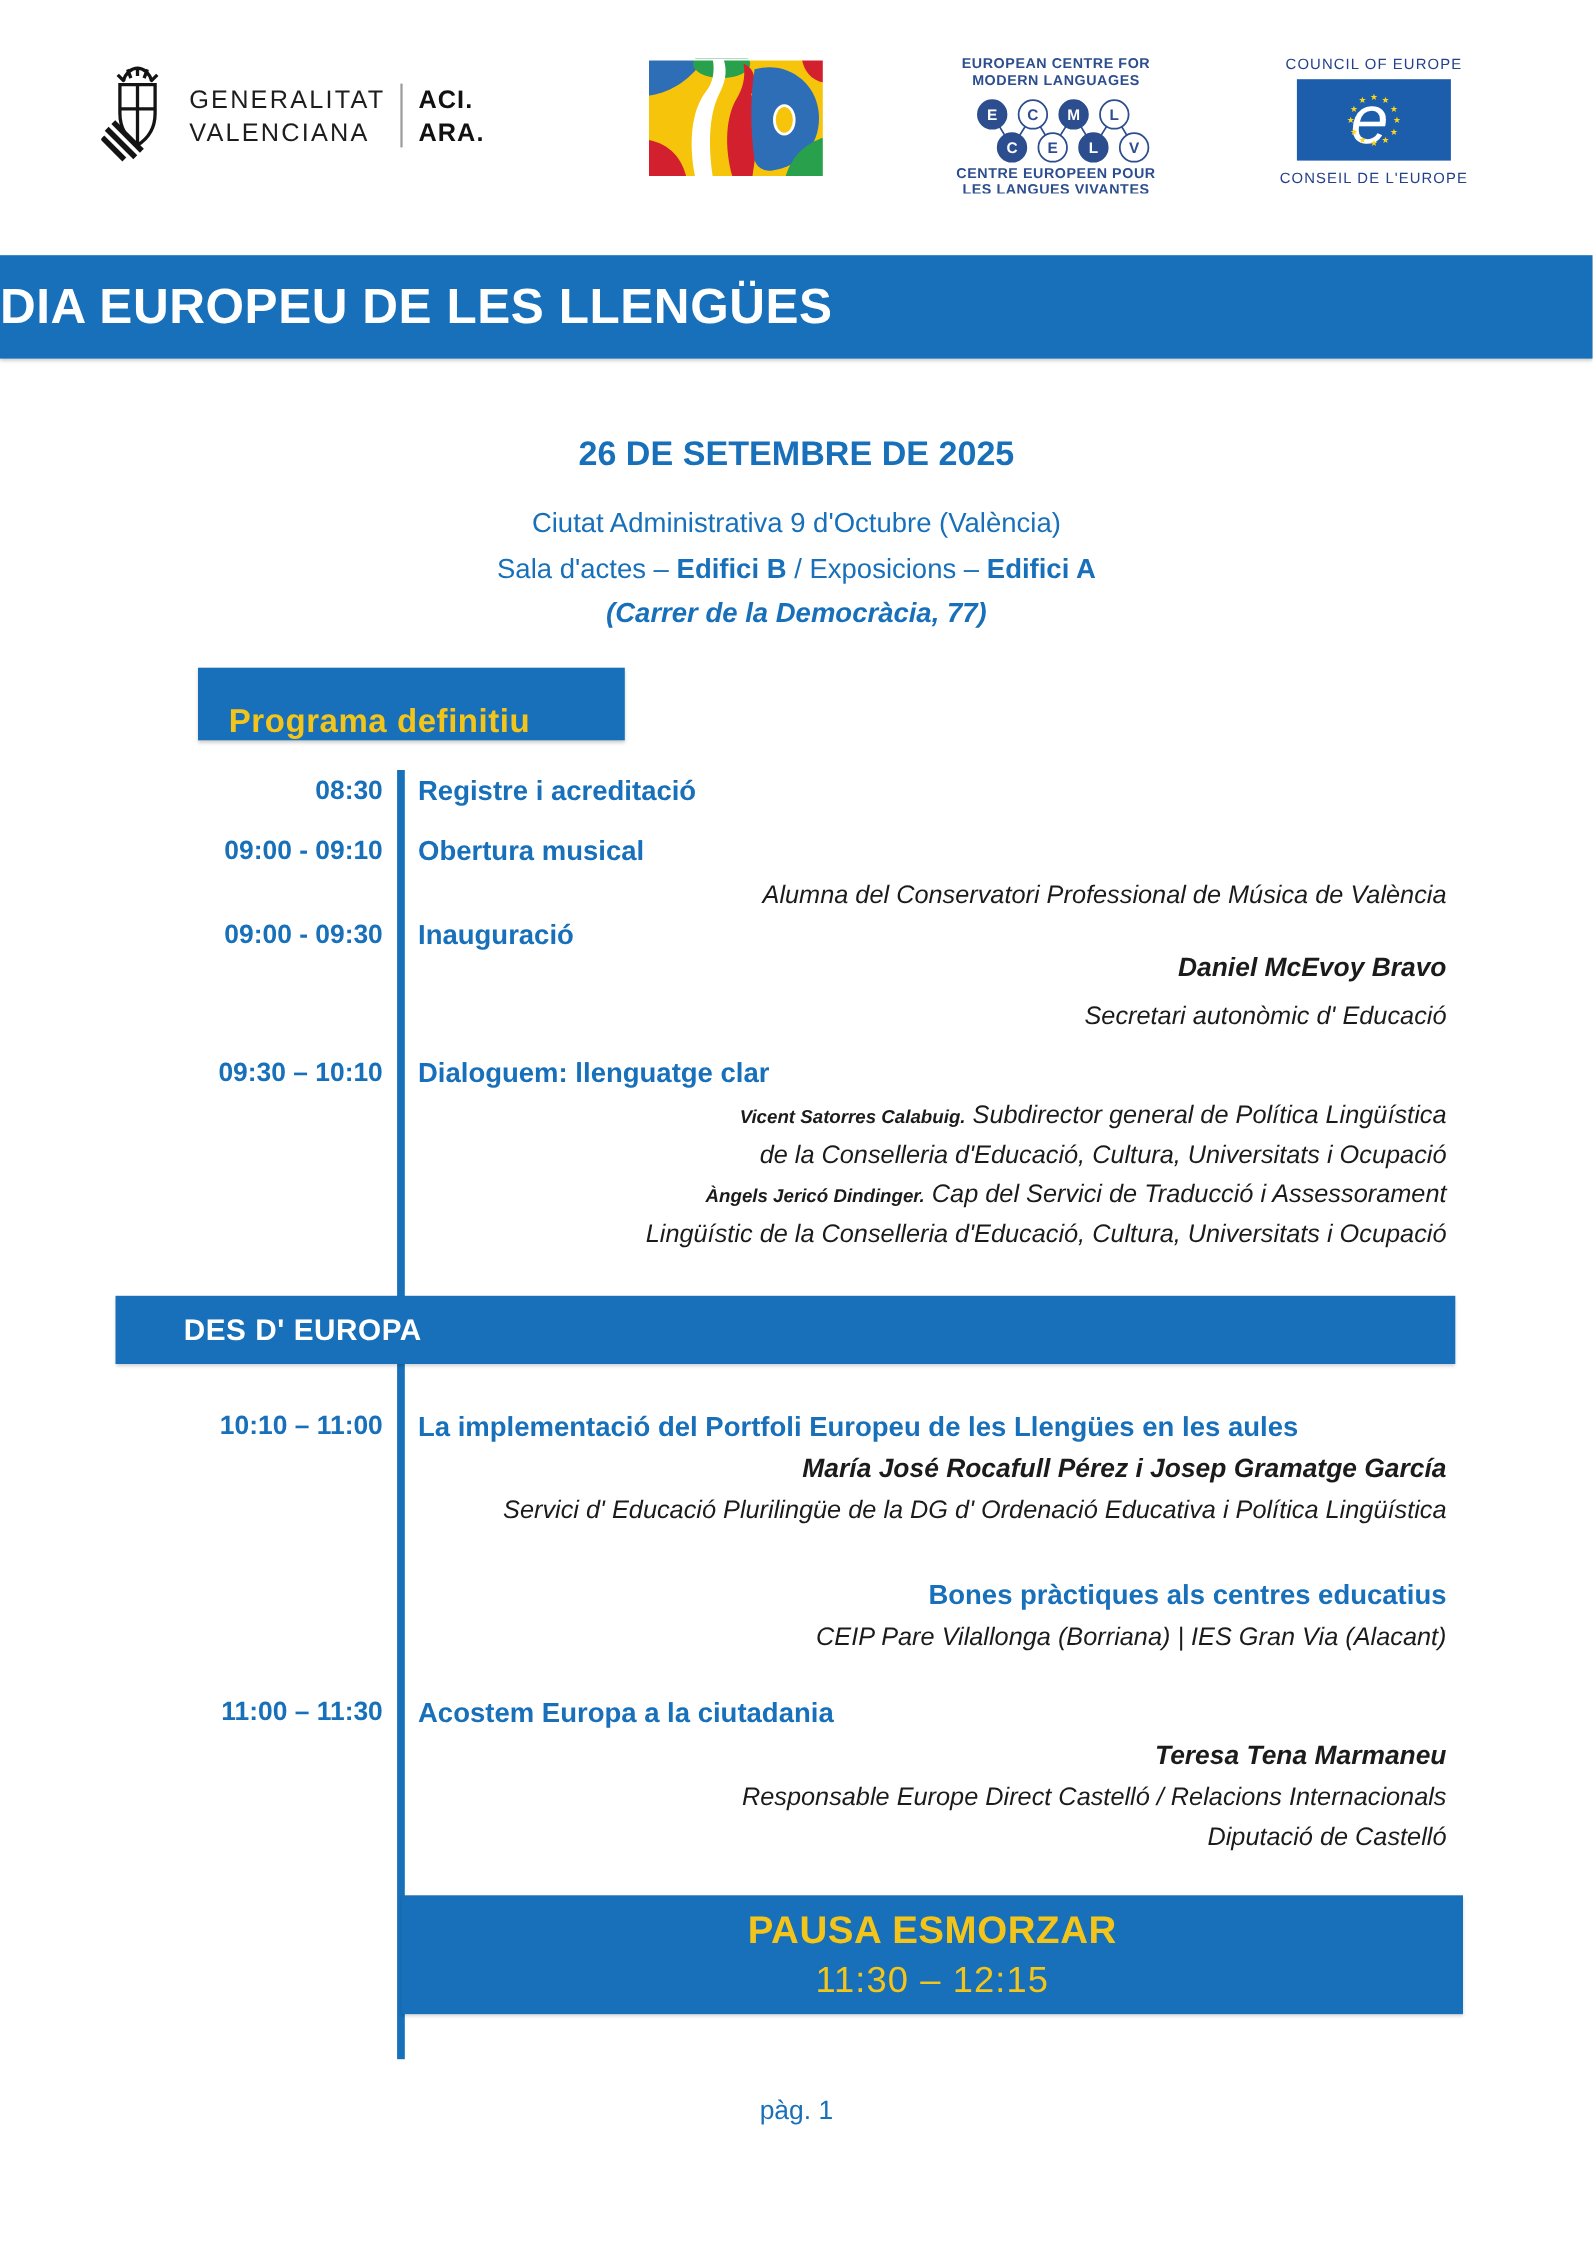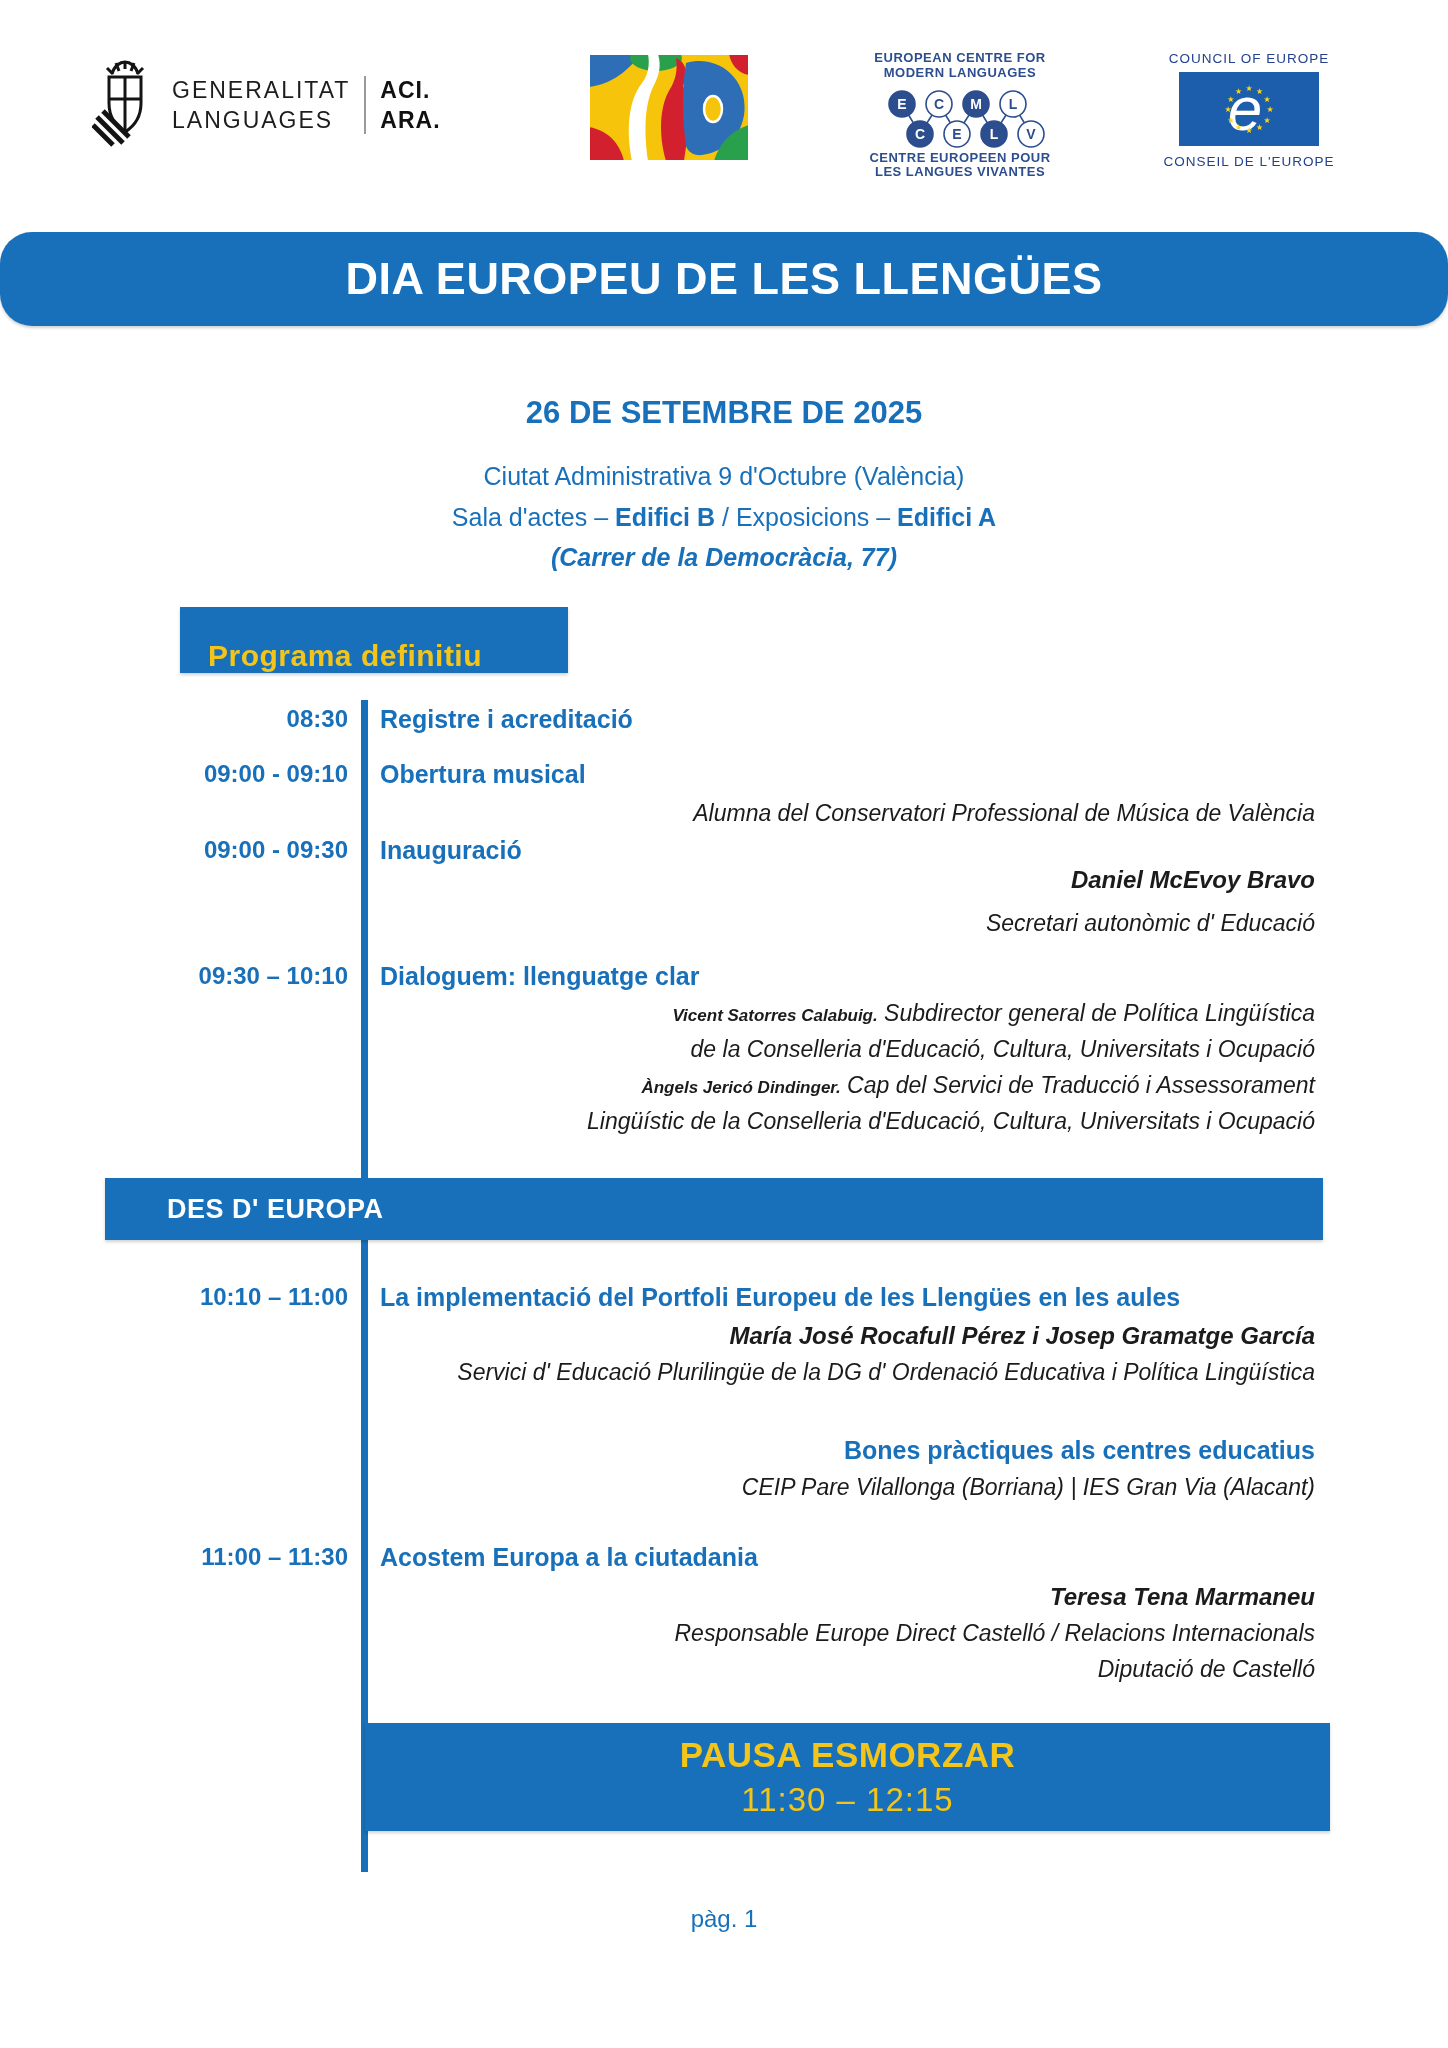--- a/index.html
+++ b/index.html
@@ -13,21 +13,21 @@
     position:relative;width:1448px;height:2048px;background:#fff;overflow:hidden;
     font-family:"Liberation Sans", sans-serif;color:var(--ink);
   }
   .abs{position:absolute;}
   
   .gv-text{font-size:23px;letter-spacing:2px;color:#1d1d1d;line-height:30px;}
   .gv-tag{font-size:23px;font-weight:bold;color:#111;line-height:30px;letter-spacing:1px;}
   .gv-div{width:2px;height:58px;background:#9a9a9a;}
   
   .banner{background:var(--blue);box-shadow:0 2px 3px rgba(0,0,0,.18);}
-  .title-banner{left:0;top:232px;width:1448px;height:94px;display:flex;align-items:center;justify-content:center;border-radius:32px;}
+  .title-banner{left:0;top:232px;width:1448px;height:94px;display:flex;align-items:center;}
   .title-banner span{color:#fff;font-size:45px;font-weight:bold;letter-spacing:.5px;}
   
   .date{left:0;top:395px;width:100%;text-align:center;font-size:31px;font-weight:bold;color:var(--blue);}
   .loc{left:0;width:100%;text-align:center;font-size:25px;color:var(--blue);}
   .loc b{font-weight:bold;}
   .loc-it{font-style:italic;font-weight:bold;}
   
   .prog-box{left:180px;top:607px;width:388px;height:66px;display:flex;align-items:flex-end;}
   .prog-box span{color:var(--yellow);font-size:30px;font-weight:bold;padding-left:28px;letter-spacing:.5px;}
   
@@ -60,21 +60,21 @@
         <path d="M33,18 V73 M17,40 H49"></path>
       </g>
       <g stroke="#141414" stroke-width="5" stroke-linecap="butt">
         <path d="M5,58 L31,84"></path>
         <path d="M1,66 L21,86"></path>
         <path d="M11,52 L37,78"></path>
       </g>
     </svg>
     <div>
       <div class="gv-text">GENERALITAT</div>
-      <div class="gv-text">LANGUAGES</div>
+      <div class="gv-text">VALENCIANA</div>
     </div>
     <div class="gv-div"></div>
     <div>
       <div class="gv-tag">ACI.</div>
       <div class="gv-tag">ARA.</div>
     </div>
   </div>
 
   <svg class="abs" style="left:588px;top:53px;" width="162" height="109" viewBox="0 0 162 109">
     <rect x="1" y="1" width="160" height="107" fill="#F6C50B"></rect>

